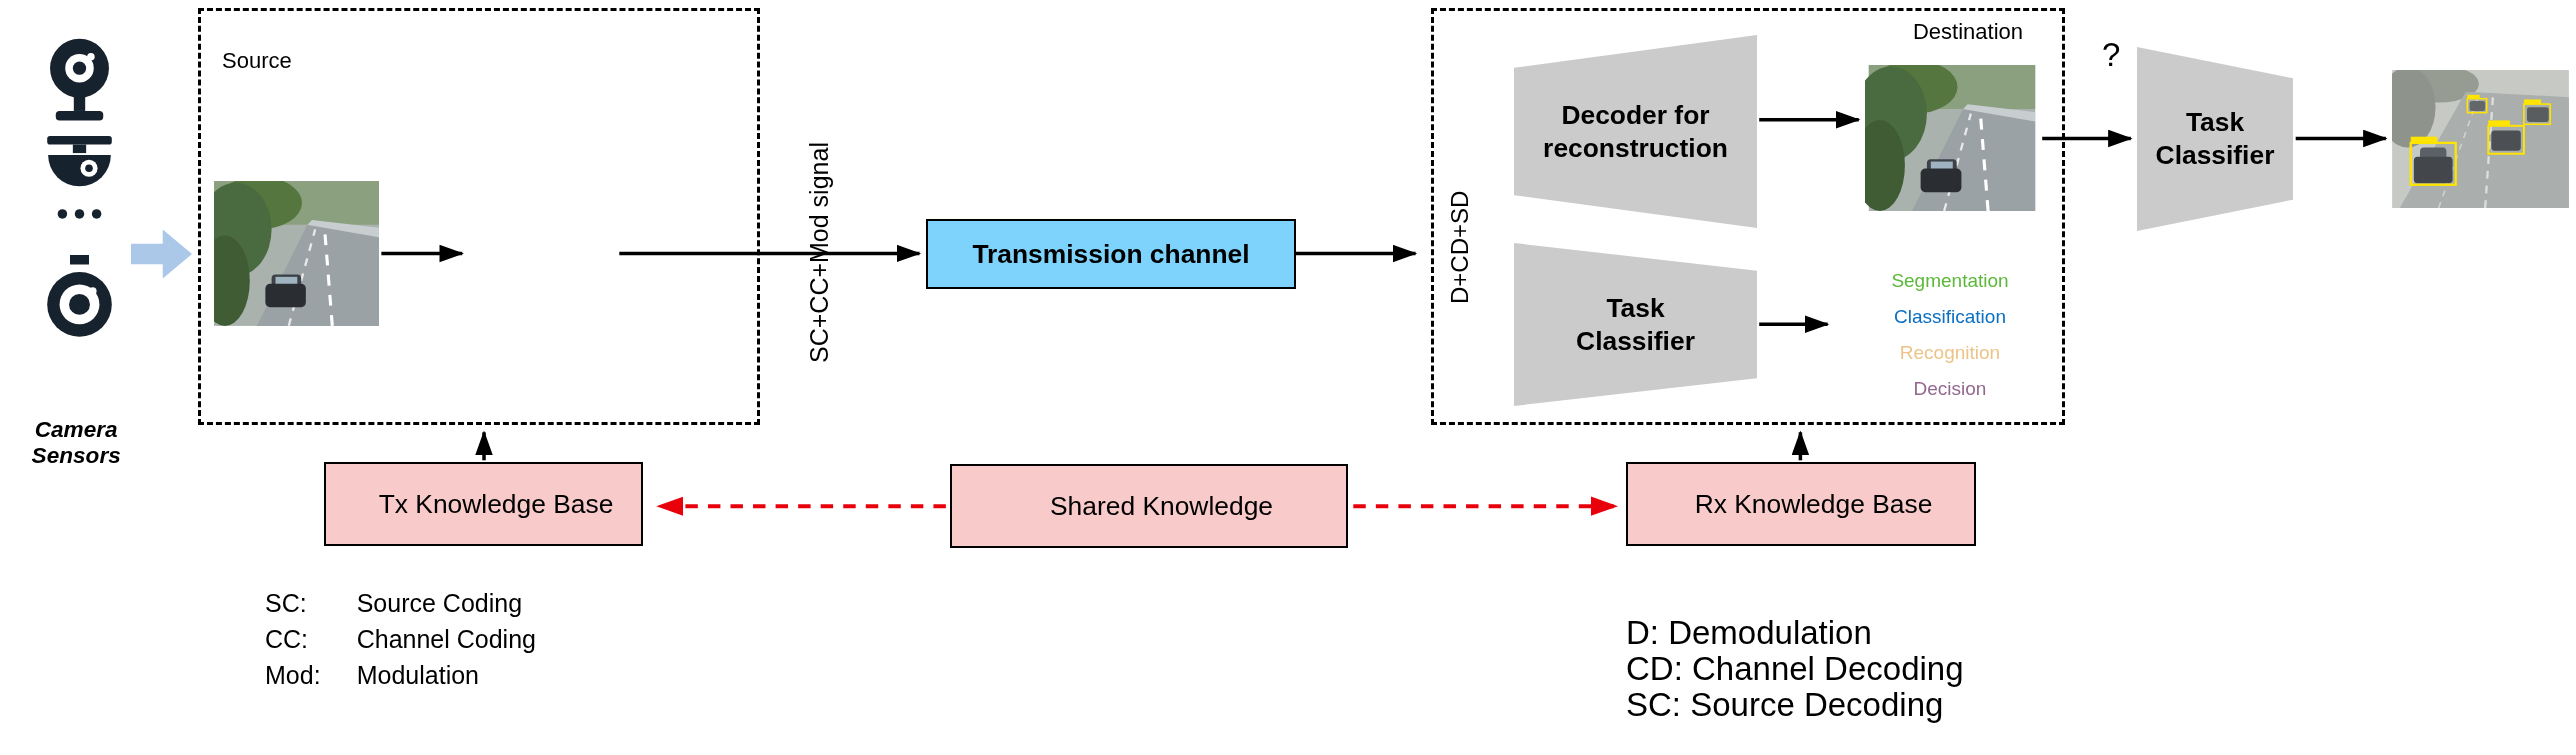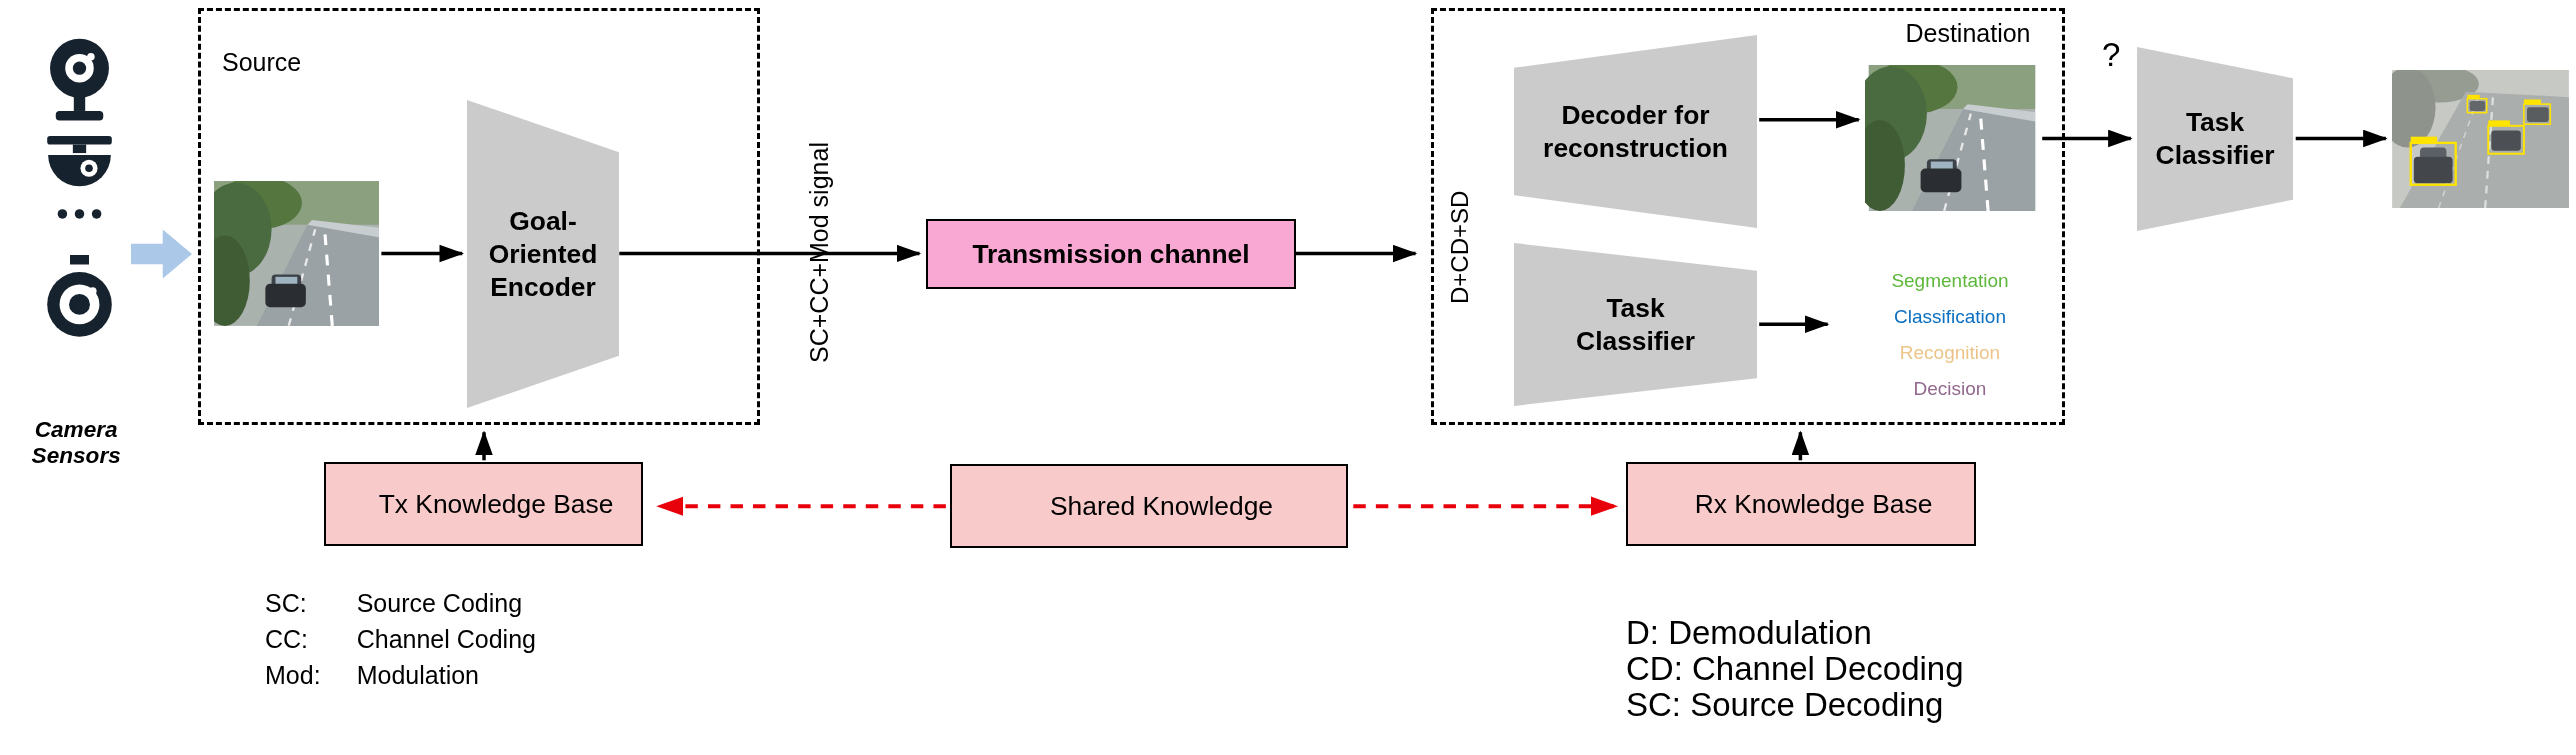--- a/index.html
+++ b/index.html
@@ -5,25 +5,25 @@
   html,body{margin:0;padding:0;background:#fff;}
   body{width:2576px;height:755px;font-family:"Liberation Sans","DejaVu Sans",sans-serif;color:#000;}
   #canvas{position:relative;width:2576px;height:755px;background:#fff;overflow:hidden;}
   .abs{position:absolute;}
   .dashedbox{border:3.9px dashed #000;box-sizing:border-box;background:transparent;}
   .trap{background:#cbcbcb;display:flex;align-items:center;justify-content:center;text-align:center;
         font-weight:bold;font-size:26.4px;line-height:1.25;}
   .trap span{display:inline-block;}
   .trap-contract{clip-path:polygon(0 0,100% 17%,100% 83%,0 100%);}
   .trap-expand{clip-path:polygon(0 17%,100% 0,100% 100%,0 83%);}
-  .channel{background:#f9a8d4;border:2.3px solid #000;box-sizing:border-box;display:flex;
+  .channel{background:#7dd3fc;border:2.3px solid #000;box-sizing:border-box;display:flex;
            align-items:center;justify-content:center;font-weight:bold;font-size:26.4px;}
   .kb{background:#f8caca;border:2.3px solid #000;box-sizing:border-box;display:flex;
       align-items:center;justify-content:center;font-size:26.4px;padding-left:25px;}
-  .plainlabel{font-size:25px;}
+  .plainlabel{font-size:22px;}
   .vtext{writing-mode:vertical-rl;transform:rotate(180deg);font-size:25px;display:flex;
          align-items:center;justify-content:center;white-space:nowrap;}
   .outputs{text-align:center;font-size:19px;line-height:36px;}
   .legend-left{display:grid;grid-template-columns:87px auto;font-size:25px;line-height:36px;column-gap:4.7px;margin-left:35px;}
   .legend-right{font-size:33px;line-height:36px;margin-top:36px;}
   .camlabel{font-weight:bold;font-style:italic;font-size:22.6px;text-align:center;line-height:1.15;}
   .qmark{font-size:33px;}
   svg{display:block;}
 </style>
 </head>
@@ -97,23 +97,20 @@
     <ellipse cx="58" cy="28" rx="55" ry="34" fill="#55763f"></ellipse>
     <ellipse cx="28" cy="62" rx="46" ry="60" fill="#4a6b3f"></ellipse>
     <ellipse cx="14" cy="128" rx="32" ry="58" fill="#3f5c35"></ellipse>
     <line x1="152" y1="186" x2="142" y2="60" stroke="#ffffff" stroke-width="4" stroke-dasharray="14 12"></line>
     <line x1="96" y1="186" x2="130" y2="62" stroke="#e8e8e8" stroke-width="3" stroke-dasharray="10 10"></line>
     <rect x="74" y="120" width="38" height="17" rx="5" fill="#3c4248"></rect>
     <rect x="79" y="123" width="28" height="10" fill="#9fb4c0"></rect>
     <rect x="66" y="132" width="52" height="30" rx="6" fill="#2a2d31"></rect>
   </svg>
 
-  <div class="abs trap trap-contract" style="left:467px;top:100px;width:152px;height:308px;">
-    <span style="max-width:121px;">Goal-Oriented Encoder</span>
-  </div>
 
   <div class="abs vtext" style="left:802px;top:100px;width:34px;height:306px;">SC+CC+Mod signal</div>
 
   <div class="abs channel" style="left:926px;top:219px;width:370px;height:70px;">
     <span>Transmission channel</span>
   </div>
 
   <div class="abs dashedbox" style="left:1431px;top:7.8px;width:634px;height:417px;"></div>
   <div class="abs plainlabel" style="left:1867px;top:18.7px;width:202px;text-align:center;">Destination</div>
   <div class="abs vtext" style="left:1444px;top:159px;width:31px;height:176px;font-size:24px;">D+CD+SD</div>

